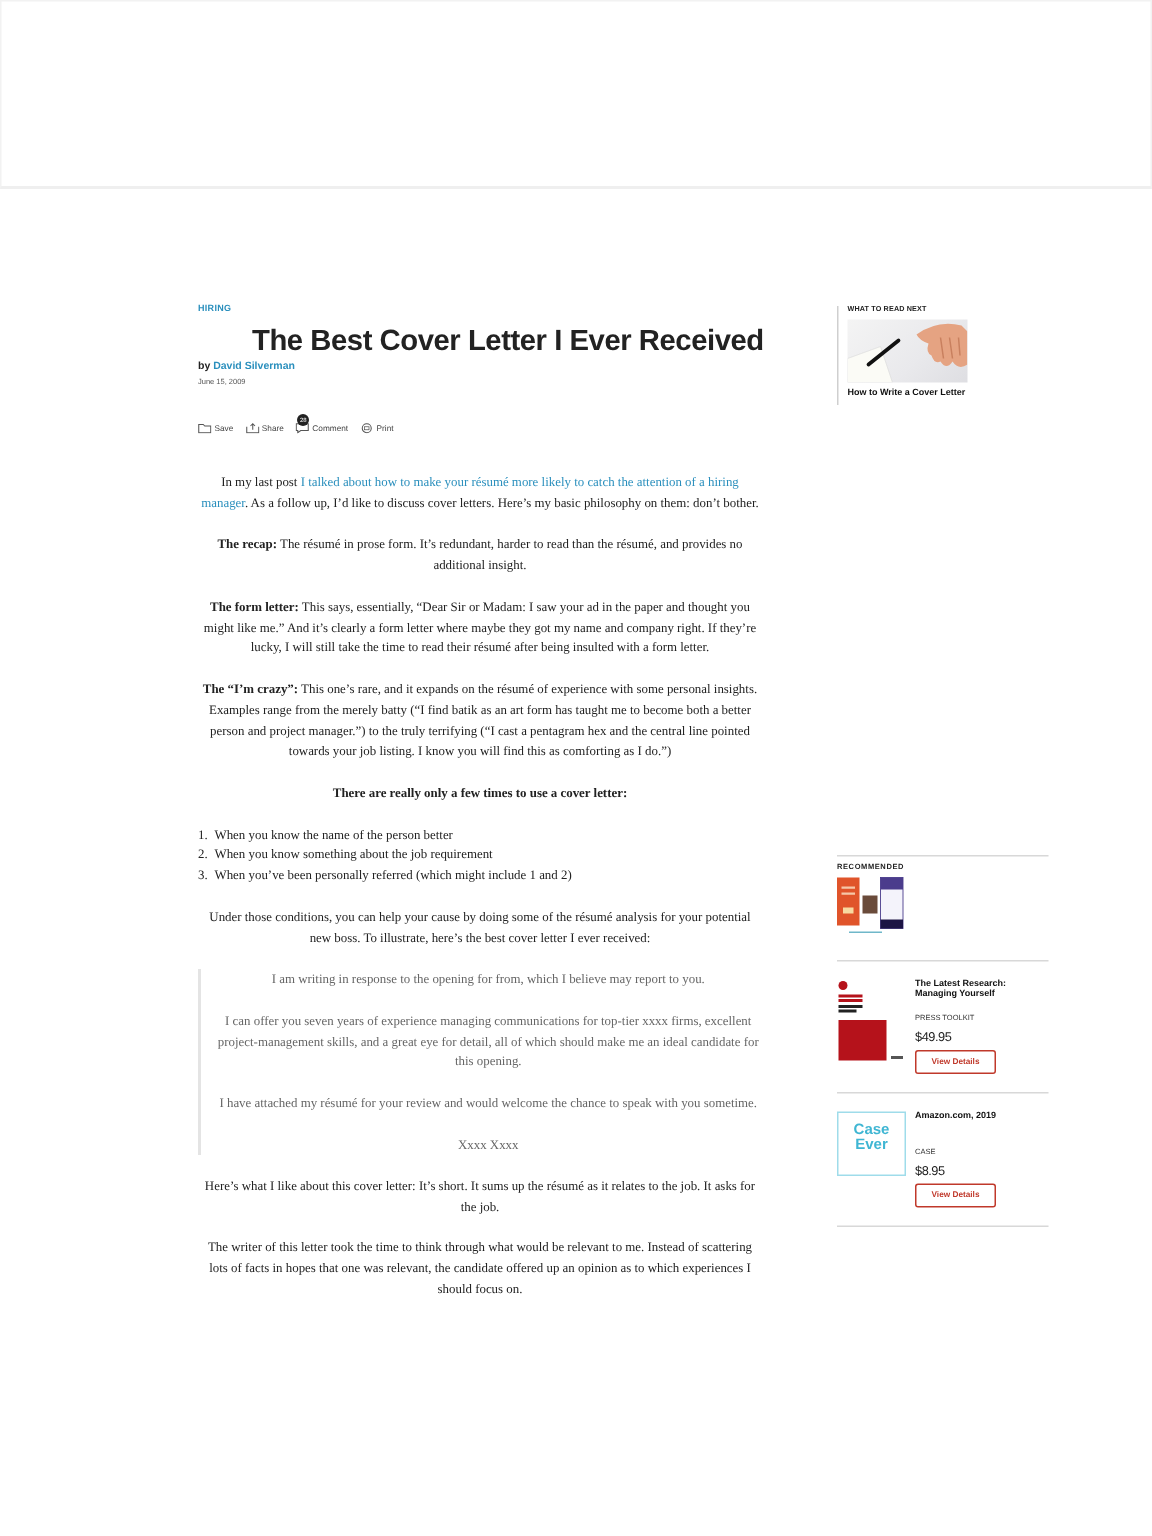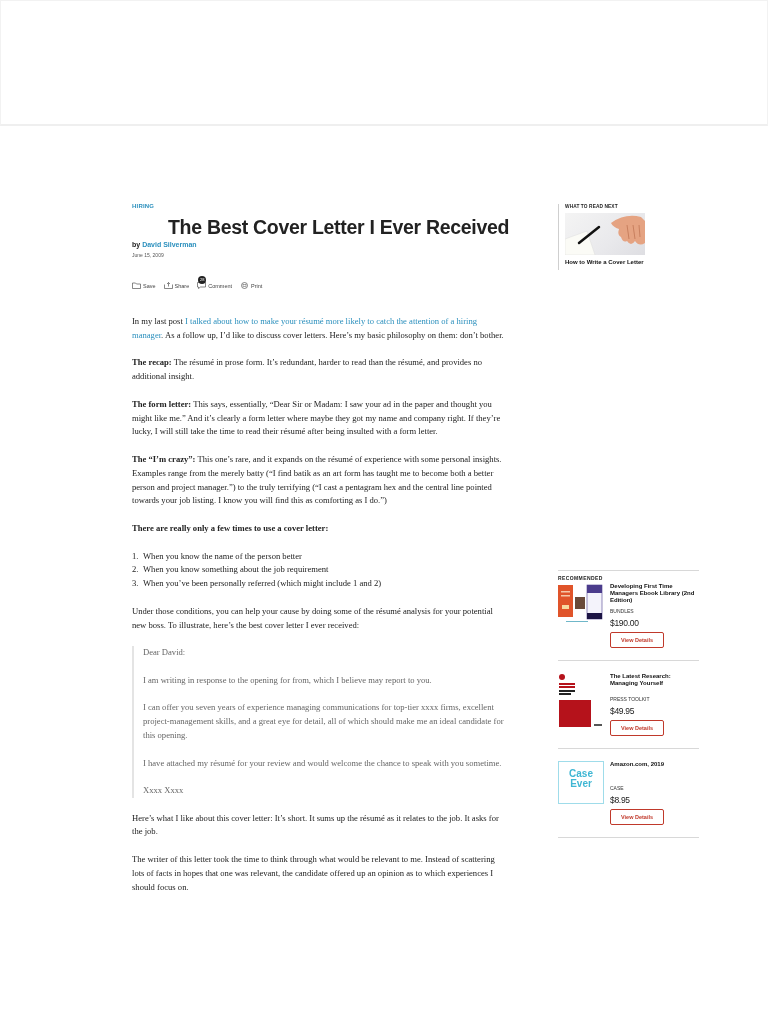--- a/index.html
+++ b/index.html
@@ -25,21 +25,21 @@
     .date { font-family: "Liberation Sans", sans-serif; font-size: 5px; color: #555; margin-top: 4px; }
 
     .actions { display: flex; gap: 8px; margin-top: 24px; font-family: "Liberation Sans", sans-serif; font-size: 5.5px; color: #444; align-items: center; }
     .action { display: flex; align-items: center; gap: 2px; cursor: pointer; position: relative; }
     .action svg { width: 9px; height: 7px; }
     .comment-badge {
       position: absolute; left: 1px; top: -6px; width: 8px; height: 8px; border-radius: 50%;
       background: #222; color: #fff; font-size: 4px; line-height: 8px; text-align: center;
     }
 
-    .body-text { margin-top: 26px; font-size: 8.6px; line-height: 13.8px; color: #222; }
+    .body-text { margin-top: 26px; font-size: 8.6px; line-height: 13.8px; color: #222; text-align: center; }
     .body-text p { margin-bottom: 13.8px; }
     .body-text a { color: #2a8fbd; text-decoration: none; }
     .body-text b { font-weight: 900; }
     .body-text ol { list-style: none; margin-bottom: 13.8px; }
     .body-text ol li { display: flex; gap: 5px; }
     .body-text ol li .num { width: 6px; }
 
     .quote { border-left: 2px solid #e4e4e4; padding-left: 9px; color: #666; margin-bottom: 13.8px; }
     .quote p { margin-bottom: 13.8px; }
     .quote p:last-child { margin-bottom: 0; }
@@ -122,21 +122,20 @@
           <span class="num">2.</span>
           <span>When you know something about the job requirement</span>
         </li>
       <li>
           <span class="num">3.</span>
           <span>When you’ve been personally referred (which might include 1 and 2)</span>
         </li>
     </ol>
     <p>Under those conditions, you can help your cause by doing some of the résumé analysis for your potential new boss. To illustrate, here’s the best cover letter I ever received:</p>
     <blockquote class="quote">
-      <p>Dear David:</p>
       <p>I am writing in response to the opening for from, which I believe may report to you.</p>
       <p>I can offer you seven years of experience managing communications for top-tier xxxx firms, excellent project-management skills, and a great eye for detail, all of which should make me an ideal candidate for this opening.</p>
       <p>I have attached my résumé for your review and would welcome the chance to speak with you sometime.</p>
       <p>Xxxx Xxxx</p>
     </blockquote>
     <p>Here’s what I like about this cover letter: It’s short. It sums up the résumé as it relates to the job. It asks for the job.</p>
     <p>The writer of this letter took the time to think through what would be relevant to me. Instead of scattering lots of facts in hopes that one was relevant, the candidate offered up an opinion as to which experiences I should focus on.</p>
   </div>
 </main>
 
@@ -164,26 +163,20 @@
         <rect x="3" y="8" width="9" height="1.5" fill="#f5c7a8"></rect>
         <rect x="3" y="12" width="9" height="1.5" fill="#f5c7a8"></rect>
         <rect x="4" y="22" width="7" height="4" fill="#f7d9a0"></rect>
         <rect x="17" y="14" width="10" height="12" fill="#6a4b3a"></rect>
         <rect x="29" y="2" width="15" height="34" fill="#f4f3fb" stroke="#4b3c8c" stroke-width="0.6"></rect>
         <rect x="29" y="2" width="15" height="8" fill="#4b3c8c"></rect>
         <rect x="29" y="30" width="15" height="6" fill="#1c1444"></rect>
         <rect x="8" y="38" width="22" height="1" fill="#6fb7c9"></rect>
       </svg>
     </div>
-    <div class="rec-info">
-      <div class="rec-title">Developing First Time Managers Ebook Library (2nd Edition)</div>
-      <div class="rec-type">BUNDLES</div>
-      <div class="rec-price">$190.00</div>
-      <div class="view-btn">View Details</div>
-    </div>
   </div>
 
   <div class="rec-item">
     <div class="rec-thumb">
       <svg width="46" height="58" viewBox="0 0 46 58">
         <rect x="0" y="0" width="46" height="58" fill="#ffffff"></rect>
         <circle cx="4" cy="4" r="3" fill="#b5121b"></circle>
         <rect x="1" y="10" width="16" height="2" fill="#b5121b"></rect>
         <rect x="1" y="13" width="16" height="2" fill="#b5121b"></rect>
         <rect x="1" y="17" width="16" height="2" fill="#222"></rect>

